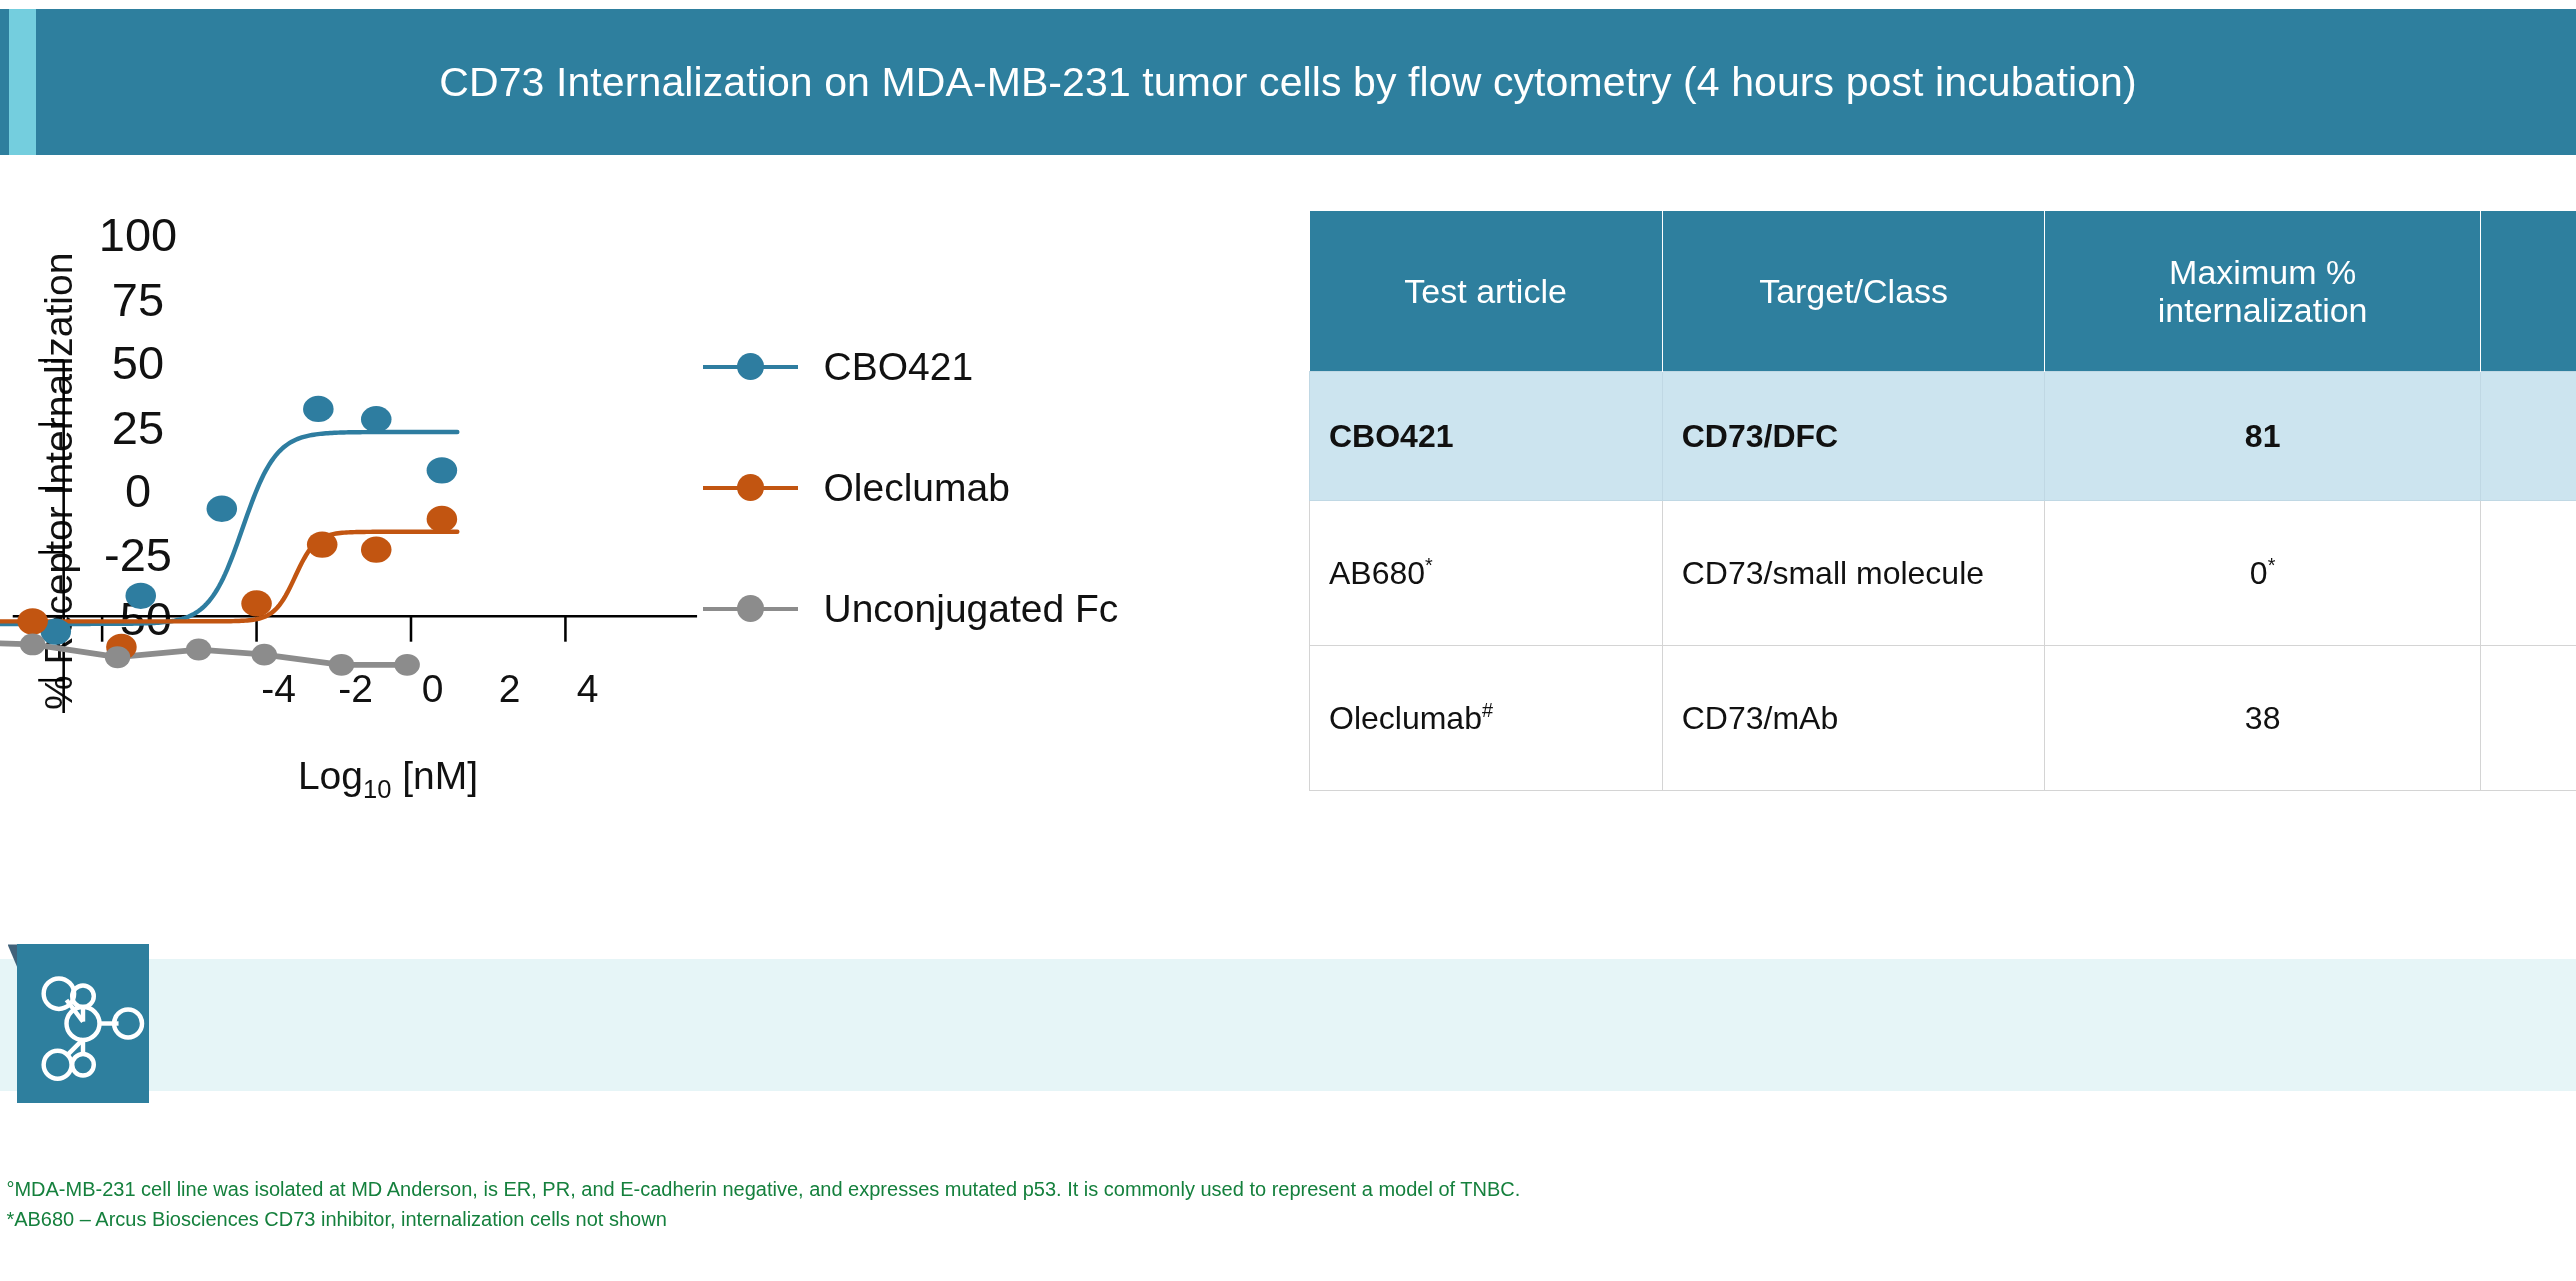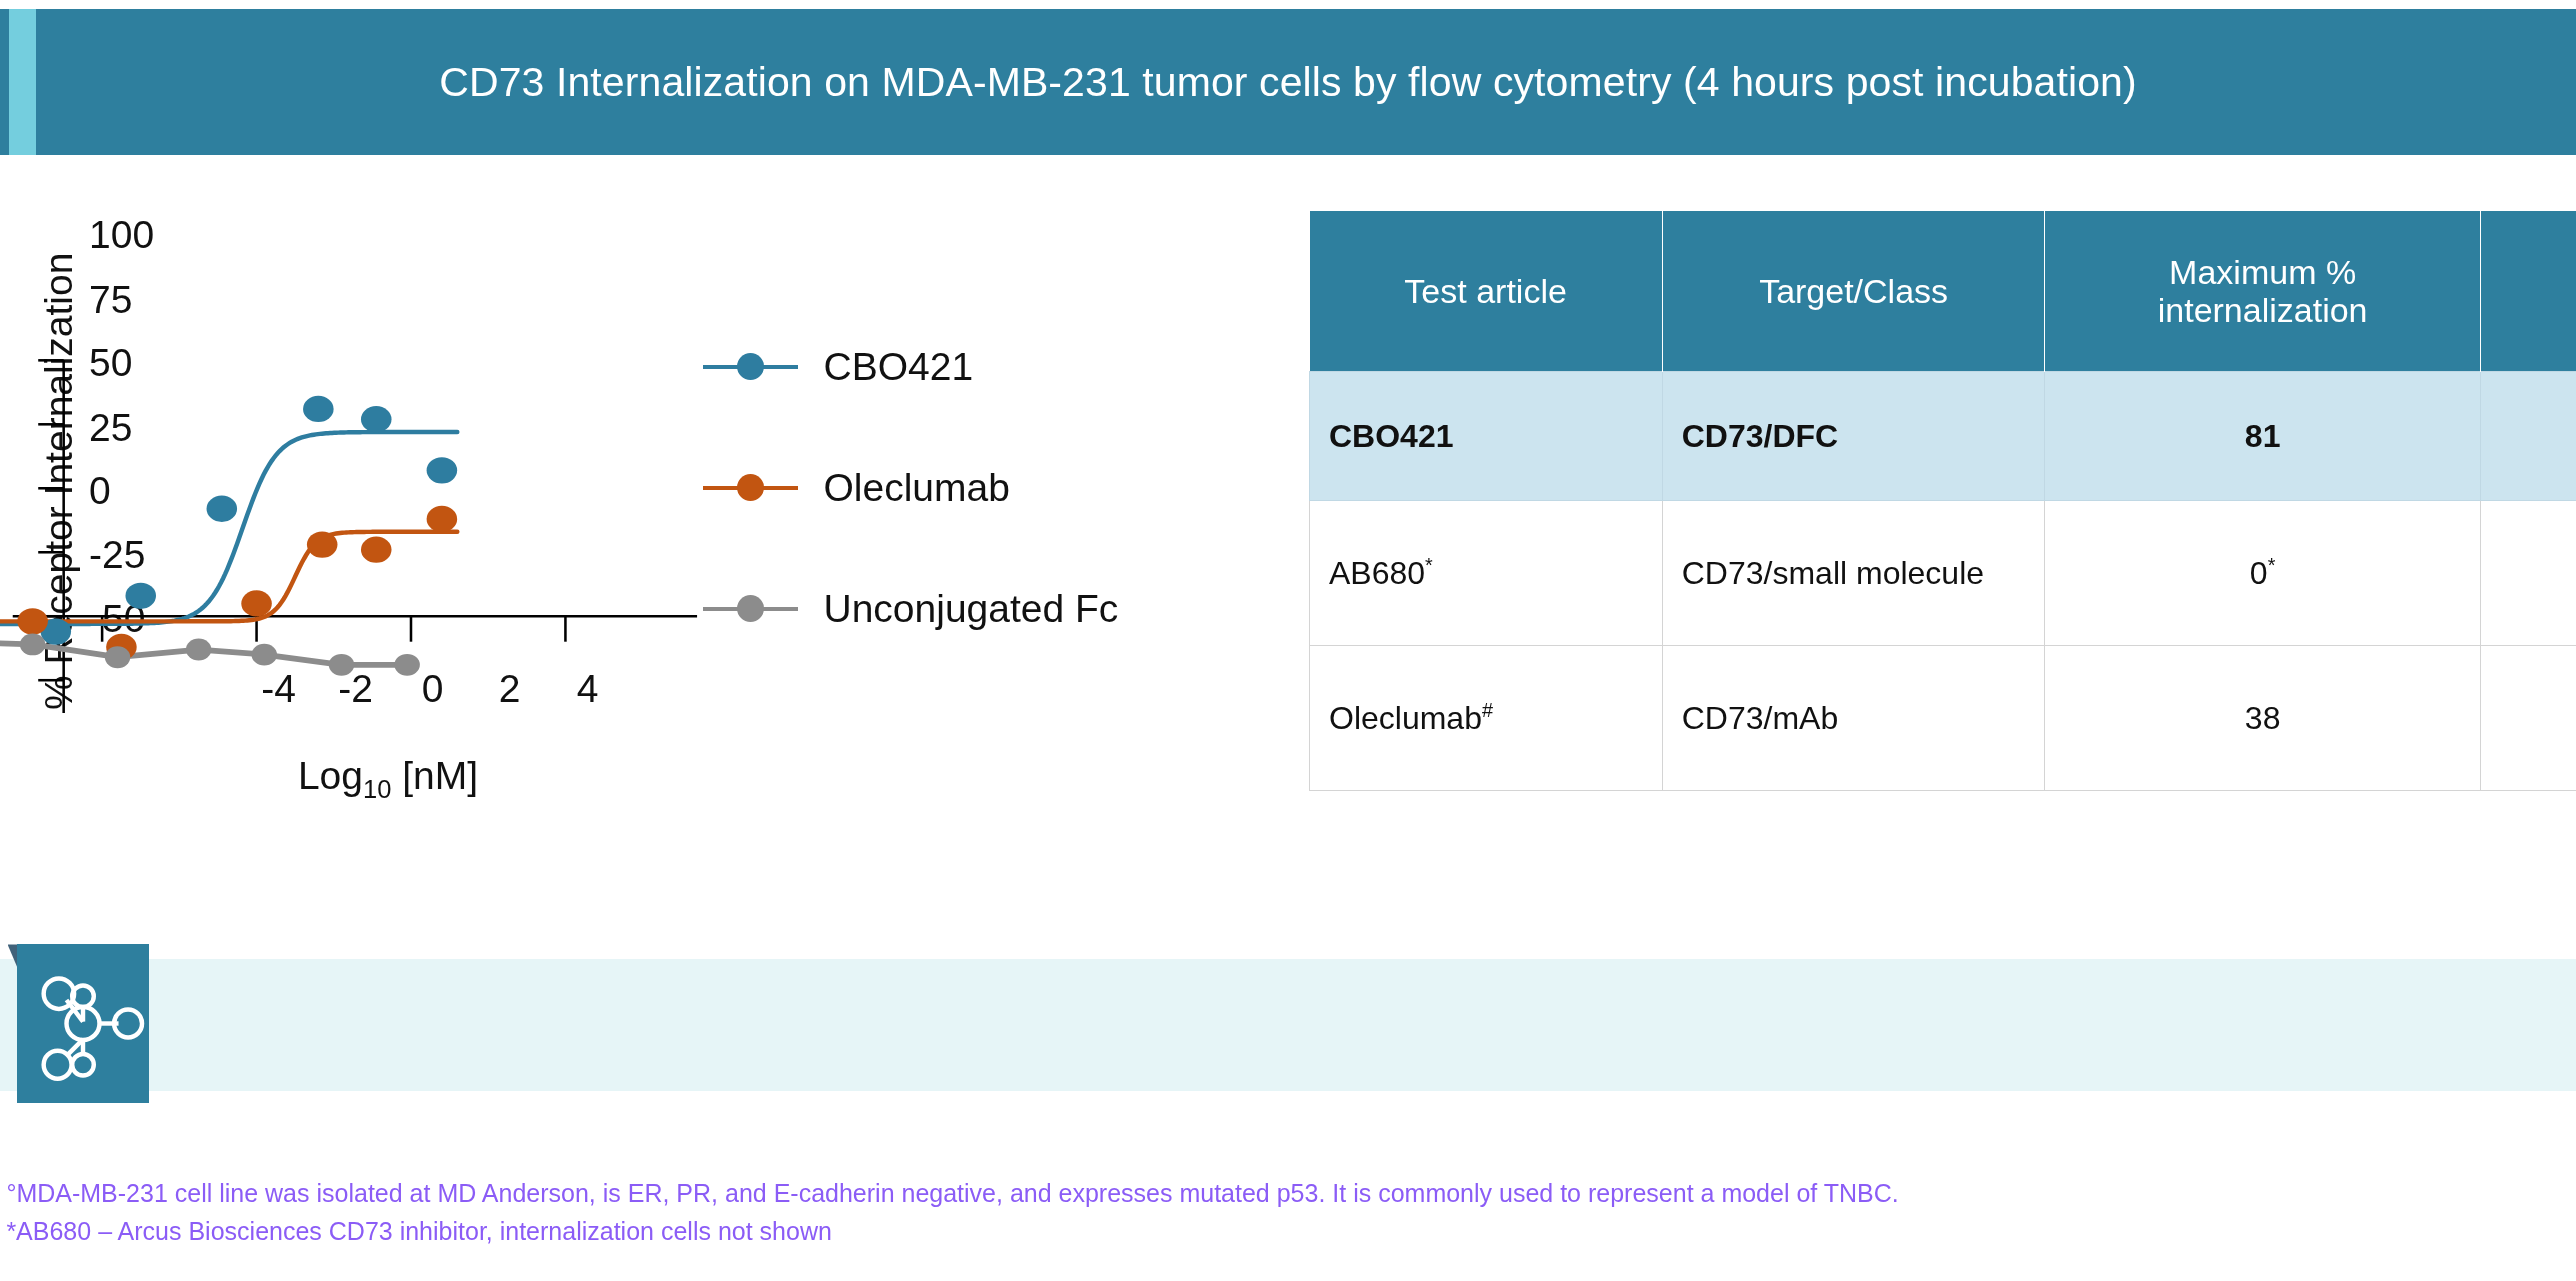--- a/index.html
+++ b/index.html
@@ -61,24 +61,24 @@
     left: 210px; top: 563px;
     width: 356px;
     text-align: center;
     font-size: 39px;
     white-space: nowrap;
   }
   .x-axis-title sub { font-size: 25.5px; }
 
   .ytick {
     position: absolute;
-    right: 0;
+    right: 18px;
     width: 134px;
-    text-align: left;
-    font-size: 39px;
+    text-align: center;
+    font-size: 47px;
     line-height: 1;
     transform: translateY(-50%);
   }
   .yticks-holder {
     position: absolute;
     left: 64px; top: 0;
     width: 159px; height: 637px;
   }
 
   .xtick {
@@ -207,23 +207,23 @@
     max-width: 2342px;
   }
 
   
   .footnotes {
     position: absolute;
     left: 6.4px; top: 1174px;
     width: 2291px;
   }
   .footnote {
-    font-size: 25px;
+    font-size: 20px;
     line-height: 1.52;
-    color: #8b5cf6;
+    color: #15803d;
     white-space: nowrap;
   }
 </style>
 </head>
 <body>
 
 <div class="title-band">
   <div class="title-accent"></div>
   <div class="title-text">CD73 Internalization on MDA-MB-231 tumor cells by flow cytometry (4 hours post incubation)</div>
 </div>

